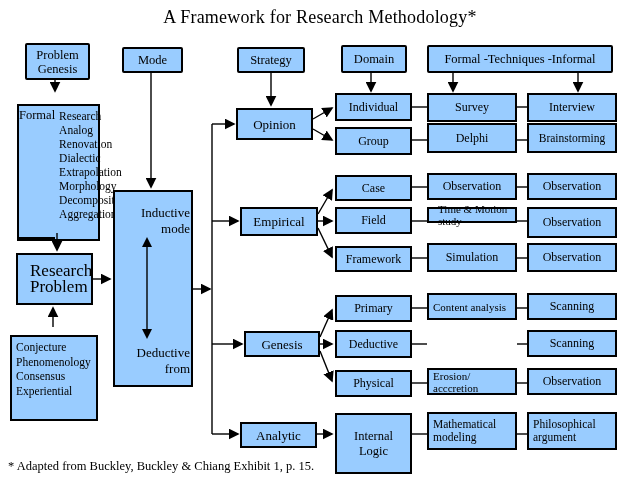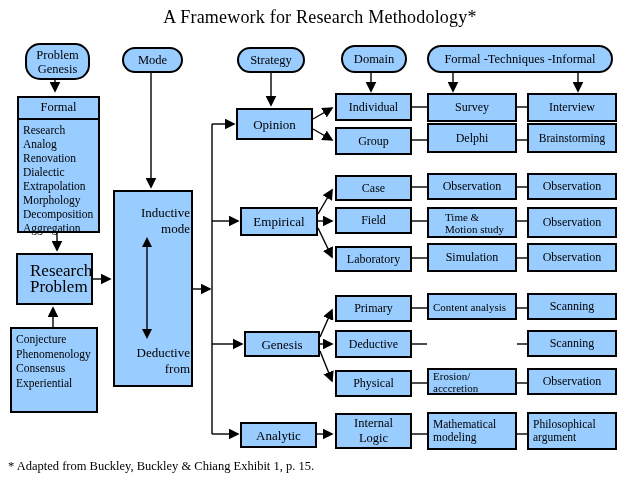--- a/index.html
+++ b/index.html
@@ -4,25 +4,25 @@
 <style>
   html,body{margin:0;padding:0;background:#fff;}
   .stage{position:relative;width:640px;height:480px;background:var(--page-bg,#fff);
          font-family:"Liberation Serif","DejaVu Serif",serif;color:var(--text,#000);overflow:hidden;}
   .title{position:absolute;left:0;top:7px;width:640px;text-align:center;
          font-size:18px;letter-spacing:.2px;}
   .footnote{position:absolute;left:8px;top:459px;font-size:12.5px;}
   .box{position:absolute;box-sizing:border-box;background:var(--box-fill,#99CCFF);
        border:2px solid var(--box-border,#000);display:flex;align-items:center;
        justify-content:center;text-align:center;font-size:12px;line-height:13px;padding:1px 2px;}
-  .rounded{border-radius:15px;font-size:12.5px;}
+  .rounded{border-radius:2px;font-size:12.5px;}
   .leftal{justify-content:flex-start;text-align:left;}
   .small{font-size:11px;line-height:12px;}
   .panel{position:absolute;box-sizing:border-box;background:var(--box-fill,#99CCFF);
-         border:2px solid var(--box-border,#000);display:flex;flex-direction:column;}
+         border:2px solid var(--box-border,#000);display:flex;flex-direction:row;margin-top:8px;}
   .panel-title{box-sizing:border-box;border-bottom:2px solid var(--box-border,#000);
          text-align:center;font-size:12.5px;padding:2px 0 3px 0;}
   .panel-list{flex:1;padding:3px 0 0 4px;font-size:11.5px;line-height:14px;
          white-space:pre-line;text-align:left;}
   .mode-box{position:absolute;box-sizing:border-box;background:var(--box-fill,#99CCFF);
          border:2px solid var(--box-border,#000);}
   .mode-label{position:absolute;left:13px;width:62px;text-align:right;
          font-size:13px;line-height:16px;}
   .wires{position:absolute;left:0;top:0;width:640px;height:480px;pointer-events:none;}
 </style>
@@ -67,30 +67,30 @@
 
   <div class="box" style="left:236px;top:108px;width:77px;height:32px;font-size:13px">Opinion</div>
   <div class="box" style="left:240px;top:207px;width:78px;height:29px;font-size:13px">Empirical</div>
   <div class="box" style="left:244px;top:331px;width:76px;height:26px;font-size:13px">Genesis</div>
   <div class="box" style="left:240px;top:422px;width:77px;height:26px;font-size:13px">Analytic</div>
 
   <div class="box" style="left:335px;top:93px;width:77px;height:28px">Individual</div>
   <div class="box" style="left:335px;top:127px;width:77px;height:28px">Group</div>
   <div class="box" style="left:335px;top:175px;width:77px;height:26px">Case</div>
   <div class="box" style="left:335px;top:207px;width:77px;height:27px">Field</div>
-  <div class="box" style="left:335px;top:246px;width:77px;height:26px">Laboratory</div>
+  <div class="box" style="left:335px;top:246px;width:77px;height:26px">Framework</div>
   <div class="box" style="left:335px;top:295px;width:77px;height:27px">Primary</div>
   <div class="box" style="left:335px;top:330px;width:77px;height:28px">Deductive</div>
   <div class="box" style="left:335px;top:370px;width:77px;height:27px">Physical</div>
-  <div class="box" style="left:335px;top:413px;width:77px;height:36px;padding:0 9px;line-height:15px;font-size:12.5px">Internal Logic</div>
+  <div class="box" style="left:335px;top:413px;width:77px;height:61px;padding:0 9px;line-height:15px;font-size:12.5px">Internal Logic</div>
 
   <div class="box" style="left:427px;top:93px;width:90px;height:29px">Survey</div>
   <div class="box" style="left:427px;top:123px;width:90px;height:30px">Delphi</div>
   <div class="box" style="left:427px;top:173px;width:90px;height:27px">Observation</div>
-  <div class="box leftal small" style="left:427px;top:207px;width:90px;height:31px;padding-left:16px">Time &amp; Motion study</div>
+  <div class="box leftal small" style="left:427px;top:207px;width:90px;height:16px;padding-left:9px">Time &amp; Motion study</div>
   <div class="box" style="left:427px;top:243px;width:90px;height:29px">Simulation</div>
   <div class="box leftal small" style="left:427px;top:293px;width:90px;height:27px;padding-left:4px">Content analysis</div>
   <div class="box leftal small" style="left:427px;top:368px;width:90px;height:27px;padding-left:4px">Erosion/ acccretion</div>
   <div class="box leftal" style="left:427px;top:412px;width:90px;height:38px;padding-left:4px;font-size:11.5px">Mathematical modeling</div>
 
   <div class="box" style="left:527px;top:93px;width:90px;height:29px">Interview</div>
   <div class="box small" style="left:527px;top:123px;width:90px;height:30px;font-size:11.5px">Brainstorming</div>
   <div class="box" style="left:527px;top:173px;width:90px;height:27px">Observation</div>
   <div class="box" style="left:527px;top:207px;width:90px;height:31px">Observation</div>
   <div class="box" style="left:527px;top:243px;width:90px;height:29px">Observation</div>

